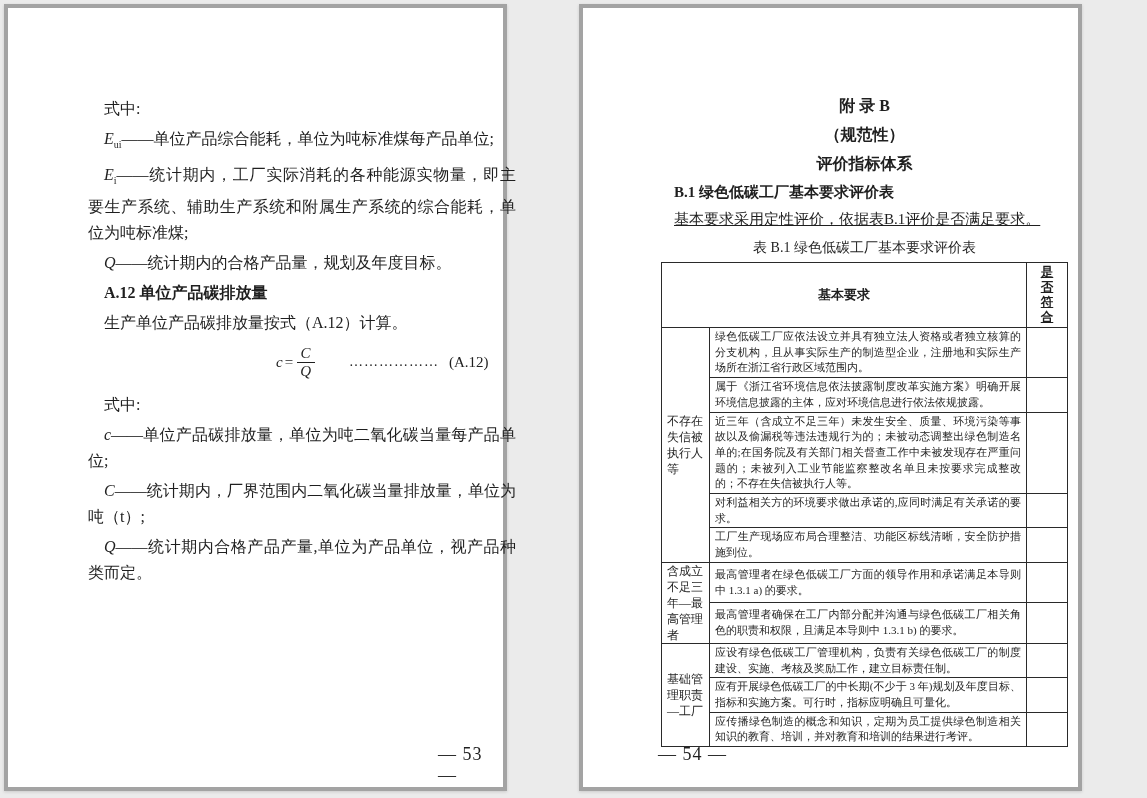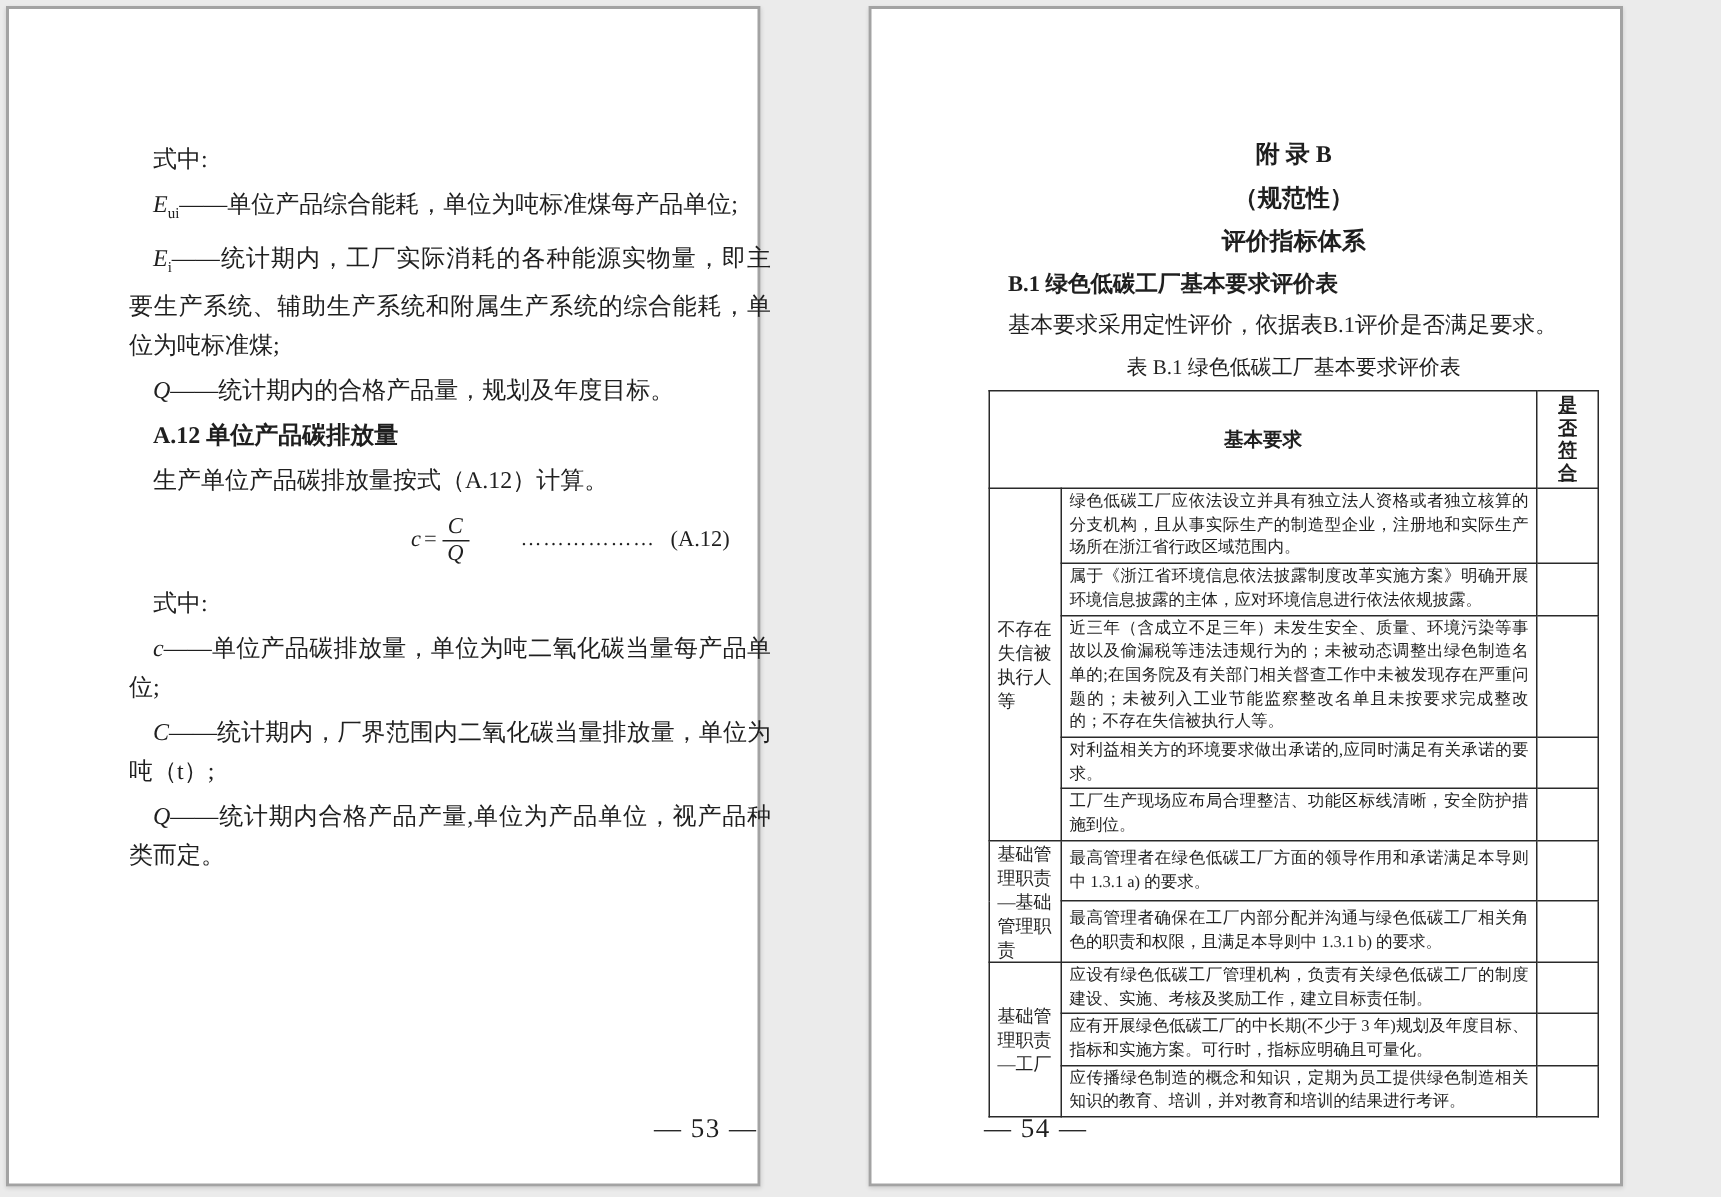--- a/index.html
+++ b/index.html
@@ -8,21 +8,21 @@
     background: #ebebeb;
     font-family: "Liberation Serif", "DejaVu Serif", serif;
     color: #1f1f1f;
     overflow: hidden;
   }
   .page {
     position: absolute;
     top: 4px;
     width: 503px; height: 787px;
     background: #ffffff;
-    border: 2px solid #a3a3a3;
+    border: 4px solid #a3a3a3;
     box-shadow: 0 1px 3px rgba(0,0,0,0.14);
     box-sizing: border-box;
   }
   .page-left  { left: 4px;   }
   .page-right { left: 579px; }
 
   
   .content-l {
     position: absolute;
     left: 80px; top: 88px; width: 428px;
@@ -90,20 +90,21 @@
   .b1-heading {
     font-size: 15px;
     font-weight: bold;
     margin: 12px 0 0 13px;
     line-height: 15px;
   }
   .intro {
     font-size: 15px;
     margin: 12px 0 0 13px;
     line-height: 15px;
+    text-decoration: underline;
   }
   .caption {
     text-align: center;
     font-size: 14px;
     margin: 14px 0 7px 0;
     line-height: 14px;
   }
   table.eval {
     border-collapse: collapse;
     width: 406px;
@@ -227,21 +228,21 @@
           <tr>
             <td class="req">对利益相关方的环境要求做出承诺的,应同时满足有关承诺的要求。</td>
             <td class="chk"></td>
           </tr>
           <tr>
             <td class="req">工厂生产现场应布局合理整洁、功能区标线清晰，安全防护措施到位。</td>
             <td class="chk"></td>
           </tr>
 
           <tr>
-            <td class="cat" rowspan="2">基础管理职责—基础管理职责</td>
+            <td class="cat" rowspan="2">含成立不足三年—最高管理者</td>
             <td class="req">最高管理者在绿色低碳工厂方面的领导作用和承诺满足本导则中 1.3.1 a) 的要求。</td>
             <td class="chk"></td>
           </tr>
           <tr>
             <td class="req">最高管理者确保在工厂内部分配并沟通与绿色低碳工厂相关角色的职责和权限，且满足本导则中 1.3.1 b) 的要求。</td>
             <td class="chk"></td>
           </tr>
 
           <tr>
             <td class="cat" rowspan="3">基础管理职责—工厂</td>

